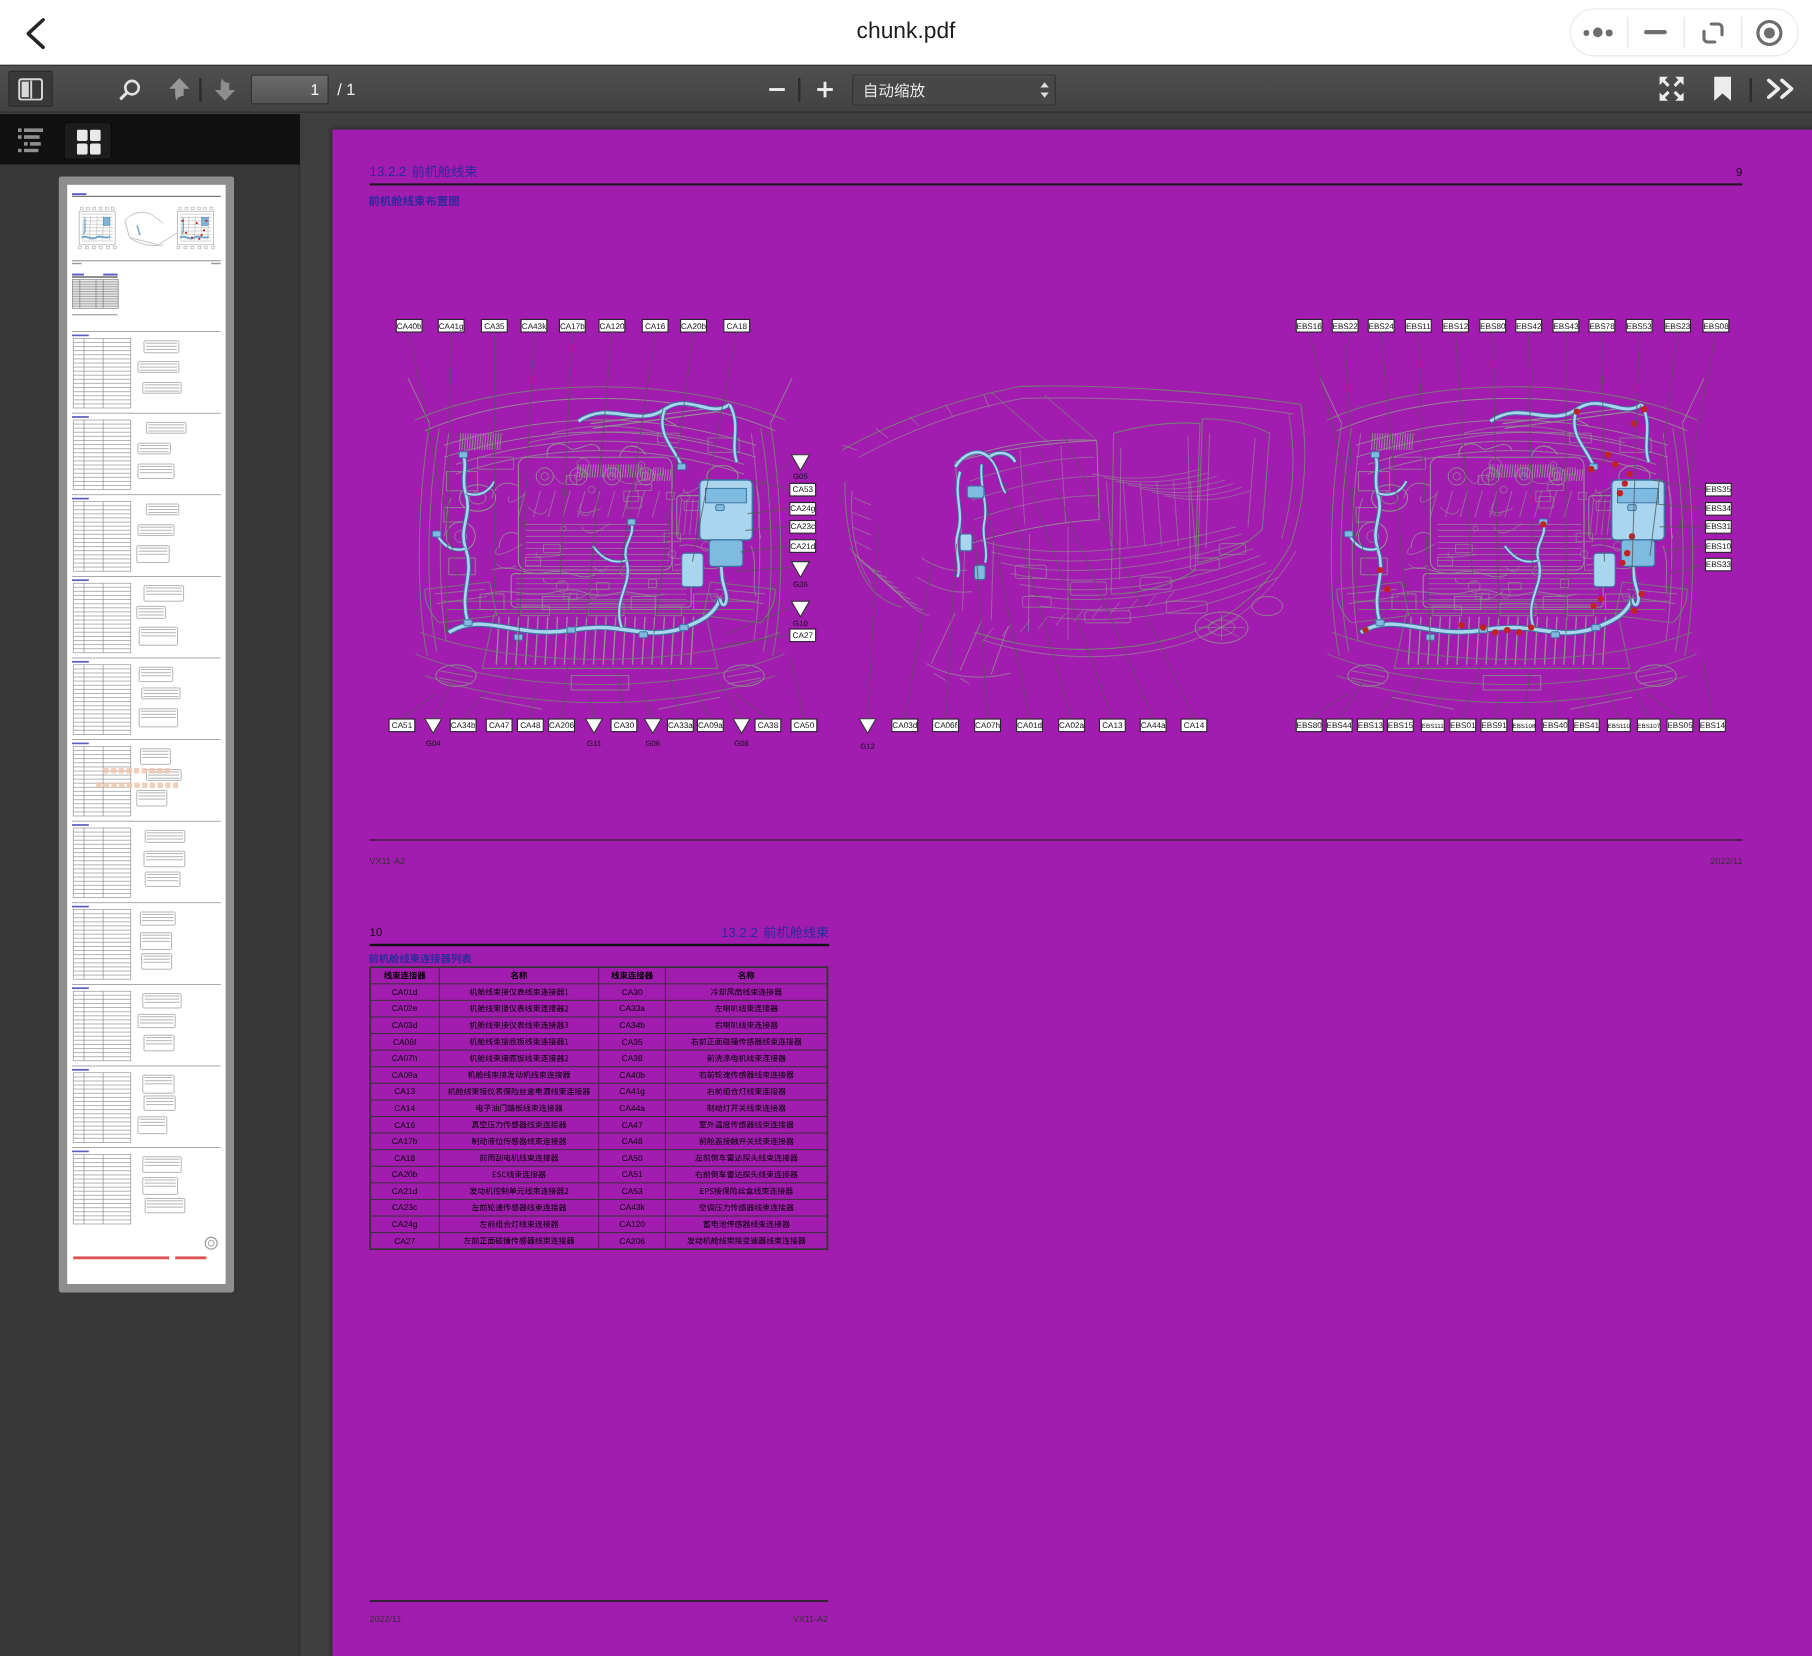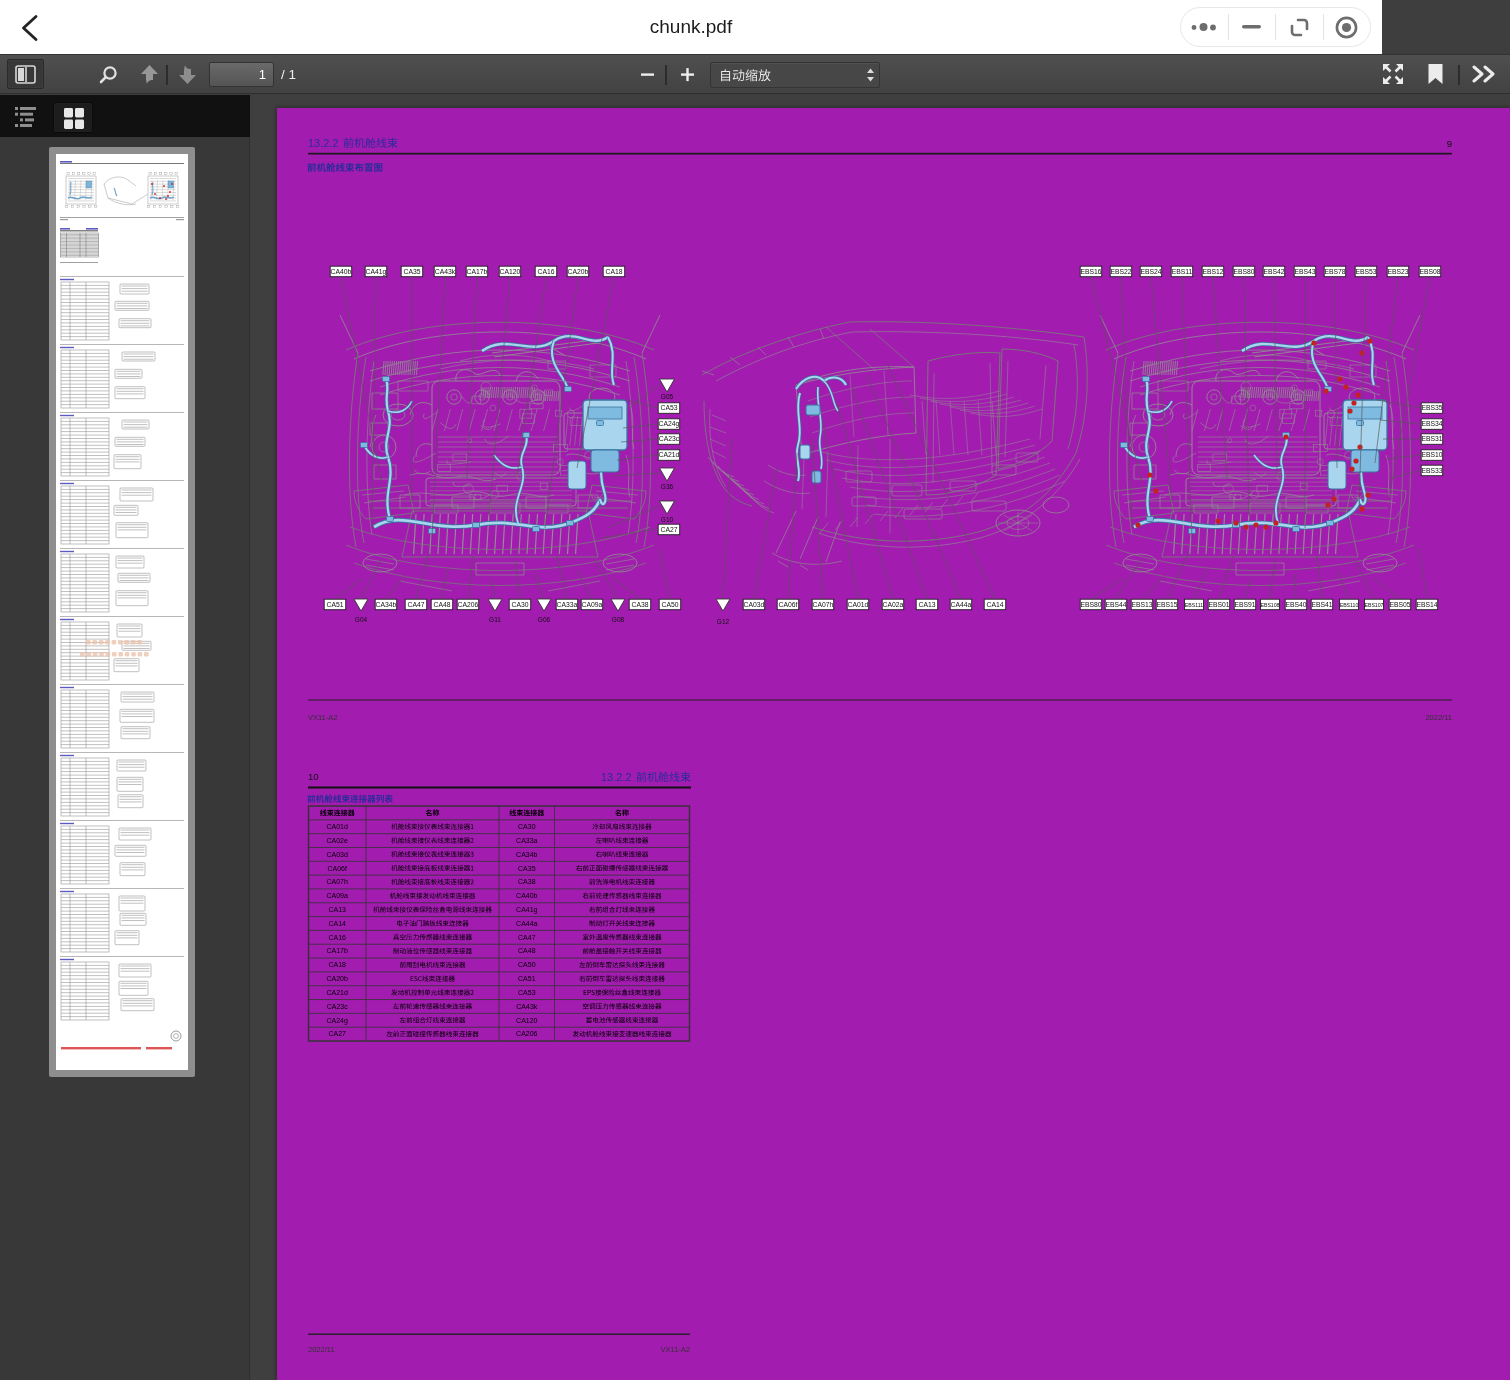--- a/index.html
+++ b/index.html
@@ -1,15 +1,15 @@
 <!DOCTYPE html>
 <html><head><meta charset="utf-8"><style>
 *{margin:0;padding:0;box-sizing:border-box}
 html,body{width:1510px;height:1380px;overflow:hidden;background:#3e3e3e;font-family:"Liberation Sans",sans-serif}
-#topbar{position:absolute;left:0;top:0;width:1382px;height:54px;background:#fff}
+#topbar{position:absolute;left:0;top:0;width:1510px;height:54px;background:#fff}
 #title{position:absolute;left:0;top:0;width:100%;text-align:center;line-height:54px;font-size:19px;color:#1c1c1c}
 #pill{position:absolute;right:11px;top:7px;width:191px;height:40px;border:1px solid #e7e7e7;border-radius:20px;background:#fff;display:flex;align-items:center}
 #pill .sep{width:1px;height:26px;background:#e3e3e3}
 #pill .ic{flex:1;display:flex;align-items:center;justify-content:center;height:100%}
 #toolbar{position:absolute;left:0;top:54px;width:1510px;height:40px;background:linear-gradient(#4f4f4f,#424242);border-top:1px solid #333;border-bottom:1px solid #2e2e2e}
 #sidebar{position:absolute;left:0;top:95px;width:250px;height:1285px;background:#383838;border-right:1px solid #2e2e2e}
 #sidebartop{position:absolute;left:0;top:0;width:250px;height:42px;background:#111}
 #main{position:absolute;left:251px;top:95px;width:1259px;height:1285px;background:#3f3f3f}
 #page{position:absolute;left:277px;top:108px;width:1308px;height:1272px;background:#a21caf;box-shadow:0 0 4px 1px rgba(0,0,0,0.35)}
 .tbtn{position:absolute;display:flex;align-items:center;justify-content:center}

